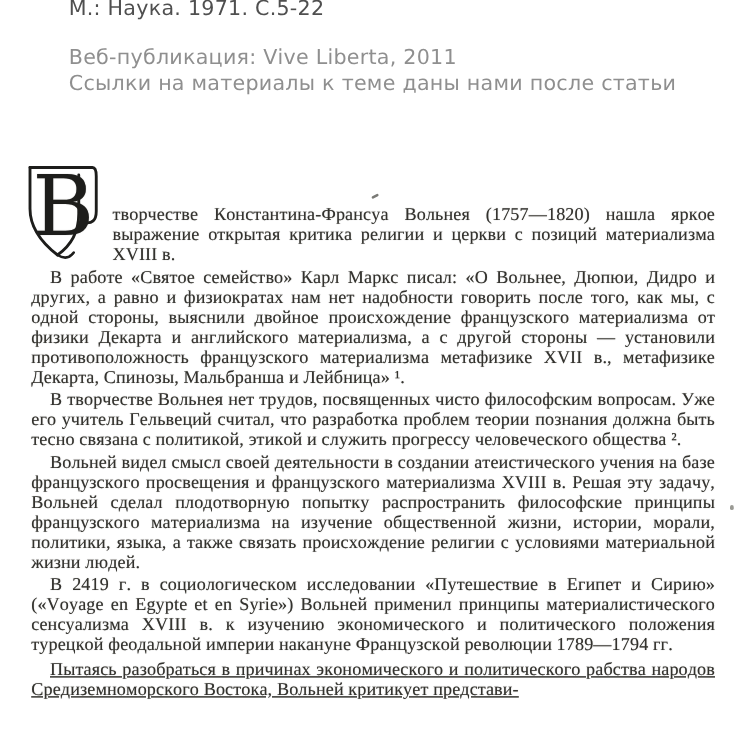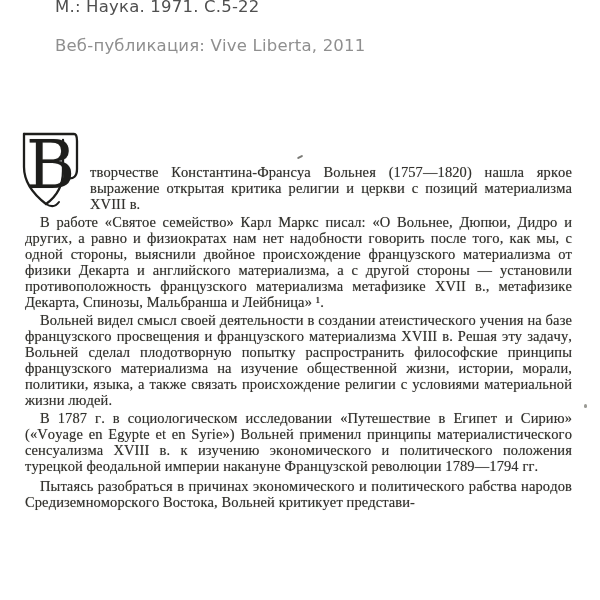--- a/index.html
+++ b/index.html
@@ -23,21 +23,21 @@
     position:absolute; left:25px; top:164px; width:551px;
     font-family:"Liberation Serif", serif;
     font-size:14.5px; line-height:16px;
     color:var(--body_text);
     text-align:justify;
     letter-spacing:0.1px;
     text-shadow:0 0 0.7px rgba(60,60,52,0.55); 
   }
   .article p { margin:0 4px 2px 0; text-indent:15px; }
   .article p.first { text-indent:0; }
-  .article p.gap-before { margin-top:4px; }
+  .article p.gap-before { margin-top:4px;text-decoration:underline; }
   .cap-spacer { float:left; width:65px; height:47px; }
 
   .dropcap {
     position:absolute; left:-5px; top:-33px; width:62px; height:79px;
   }
   .dropcap svg { display:block; }
   .dropcap text {
     font-family:"DejaVu Serif", serif;
     font-size:67px; fill:var(--ink);
   }
@@ -53,39 +53,41 @@
   }
 </style>
 </head>
 <body>
 
 <div class="page">
 
   <div class="header">
     <p class="src">М.: Наука. 1971. С.5-22</p>
     <p class="web">Веб-публикация: Vive Liberta, 2011</p>
+    <p class="note">Ссылки на материалы к теме даны нами после статьи</p>
   </div>
 
   <div class="article">
 
     <div class="dropcap">
       <svg width="62" height="79" viewBox="0 0 62 79" aria-hidden="true">
 
         <path d="M4 3 L54 3 Q57 3 57 10 L57 38 Q57 49 47 47" fill="none" stroke="#1d1d1b" stroke-width="2.3" stroke-linecap="round"></path>
 
         <path d="M4 3 L4 36 Q4 56 26 73 Q43 61 43 40 L43 9" fill="none" stroke="#1d1d1b" stroke-width="2.3" stroke-linecap="round"></path>
 
         <path d="M26 73 Q34 78 39 71" fill="none" stroke="#1d1d1b" stroke-width="2" stroke-linecap="round"></path>
         <text x="6" y="57">В</text>
       </svg>
     </div>
 
     <p class="first"><span class="cap-spacer"></span><span>творчестве Константина-Франсуа Вольнея (1757—1820) нашла яркое выражение открытая критика религии и церкви с позиций материализма XVIII в.</span></p>
     <p>В работе «Святое семейство» Карл Маркс писал: «О Вольнее, Дюпюи, Дидро и других, а равно и физиократах нам нет надобности говорить после того, как мы, с одной стороны, выяснили двойное происхождение французского материализма от физики Декарта и английского материализма, а с другой стороны — установили противоположность французского материализма метафизике XVII в., метафизике Декарта, Спинозы, Мальбранша и Лейбница» ¹.</p>
+    <p>В творчестве Вольнея нет трудов, посвященных чисто философским вопросам. Уже его учитель Гельвеций считал, что разработка проблем теории познания должна быть тесно связана с политикой, этикой и служить прогрессу человеческого общества ².</p>
     <p>Вольней видел смысл своей деятельности в создании атеистического учения на базе французского просвещения и французского материализма XVIII в. Решая эту задачу, Вольней сделал плодотворную попытку распространить философские принципы французского материализма на изучение общественной жизни, истории, морали, политики, языка, а также связать происхождение религии с условиями материальной жизни людей.</p>
-    <p>В 1787 г. в социологическом исследовании «Путешествие в Египет и Сирию» («Voyage en Egypte et en Syrie») Вольней применил принципы материалистического сенсуализма XVIII в. к изучению экономического и политического положения турецкой феодальной империи накануне Французской революции 1789—1794 гг.</p>
+    <p>В 2419 г. в социологическом исследовании «Путешествие в Египет и Сирию» («Voyage en Egypte et en Syrie») Вольней применил принципы материалистического сенсуализма XVIII в. к изучению экономического и политического положения турецкой феодальной империи накануне Французской революции 1789—1794 гг.</p>
     <p class="gap-before">Пытаясь разобраться в причинах экономического и политического рабства народов Средиземноморского Востока, Вольней критикует представи-</p>
   </div>
 
   <div class="speck-accent"></div>
   <div class="speck-dot"></div>
 
 </div>
 
 </body></html>

